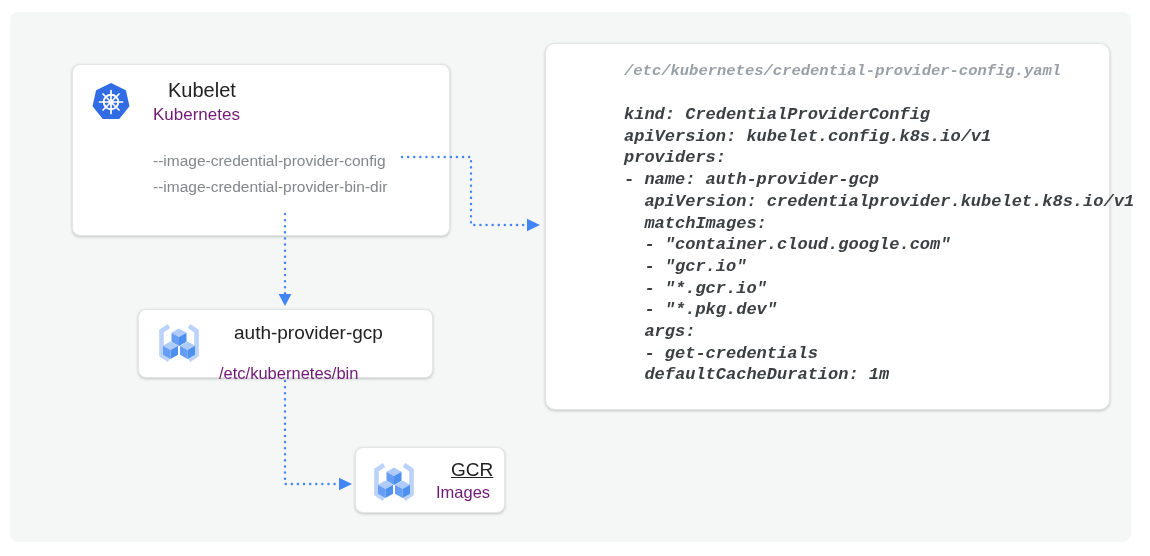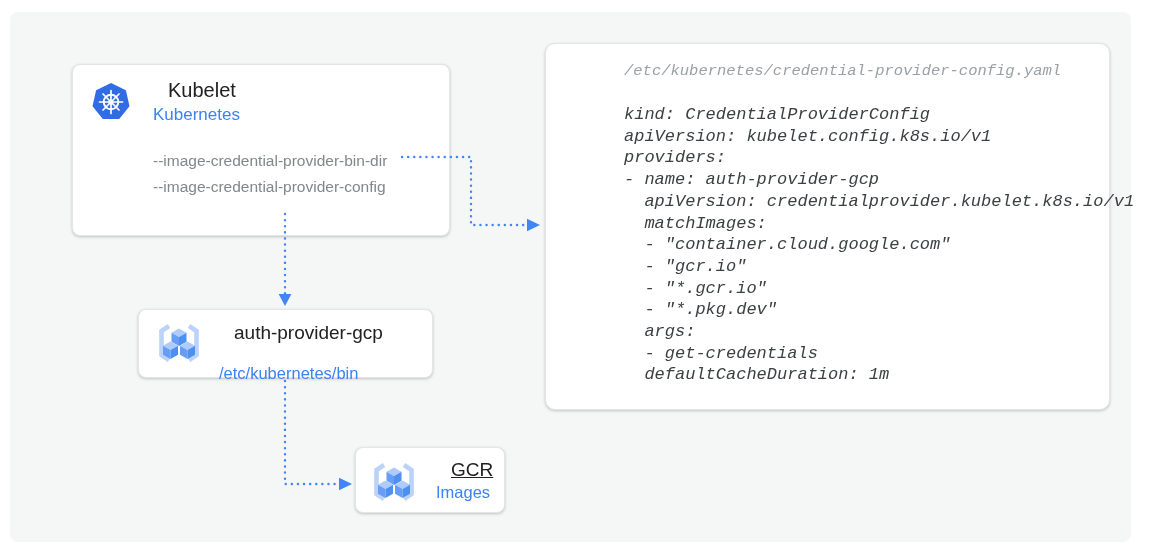--- a/index.html
+++ b/index.html
@@ -47,21 +47,21 @@
     font-size: 20px;
     line-height: 26px;
     color: #212121;
     white-space: nowrap;
   }
   .node-subtitle {
     position: absolute;
     left: 80px;
     font-size: 17px;
     line-height: 23px;
-    color: #3b82f6;
+    color: #701a75;
     white-space: nowrap;
   }
   .card-kubelet .node-title    { top: 12px; }
   .card-kubelet .node-subtitle { top: 38px; }
 
   .card-auth .node-title    { top: 10px; font-size: 19px; }
   .card-auth .node-subtitle { top: 52px; font-size: 16.5px; }
 
   .card-gcr .node-title    { top: 9px;  font-size: 19px; text-decoration: underline; }
   .card-gcr .node-subtitle { top: 33px; font-size: 16.5px; }
@@ -75,21 +75,21 @@
     line-height: 25.5px;
     color: #82878c;
     white-space: nowrap;
   }
 
   .code-block {
     position: absolute;
     left: 78px; top: 16px;
     font-family: "Liberation Mono", monospace;
     font-style: italic;
-    font-weight: normal;
+    font-weight: bold;
   }
   .code-comment {
     font-size: 15.5px;
     line-height: 22px;
     color: #9aa0a6;
     white-space: pre;
   }
   .code-gap { height: 22px; }
   .code-line {
     font-size: 17px;
@@ -129,22 +129,22 @@
         <line x1="8.5" y1="20" x2="31.5" y2="20"></line>
         <line x1="12" y1="12" x2="28" y2="28"></line>
         <line x1="28" y1="12" x2="12" y2="28"></line>
       </g>
       <circle cx="20" cy="20" r="7.3" fill="none" stroke="#ffffff" stroke-width="1.9"></circle>
       <circle cx="20" cy="20" r="2.6" fill="#ffffff"></circle>
     </svg>
     <div class="node-title">Kubelet</div>
     <div class="node-subtitle">Kubernetes</div>
     <div class="flag-list">
+      <div class="flag-line">--image-credential-provider-config</div>
       <div class="flag-line">--image-credential-provider-bin-dir</div>
-      <div class="flag-line">--image-credential-provider-config</div>
     </div>
   </div>
 
   <div class="card card-auth">
     <svg class="node-icon gcr-icon" width="48" height="44" viewBox="0 0 48 44">
       <path d="M14 4 L6.5 9 L6.5 33 L14 38" fill="none" stroke="#bcd3f9" stroke-width="4.6"></path>
       <path d="M34 4 L41.5 9 L41.5 33 L34 38" fill="none" stroke="#bcd3f9" stroke-width="4.6"></path>
       <g>
         <polygon points="24,6.5 31.5,10.8 24,15.1 16.5,10.8" fill="#aecbfa"></polygon>
         <polygon points="16.5,10.8 24,15.1 24,24.1 16.5,19.8" fill="#669df6"></polygon>

